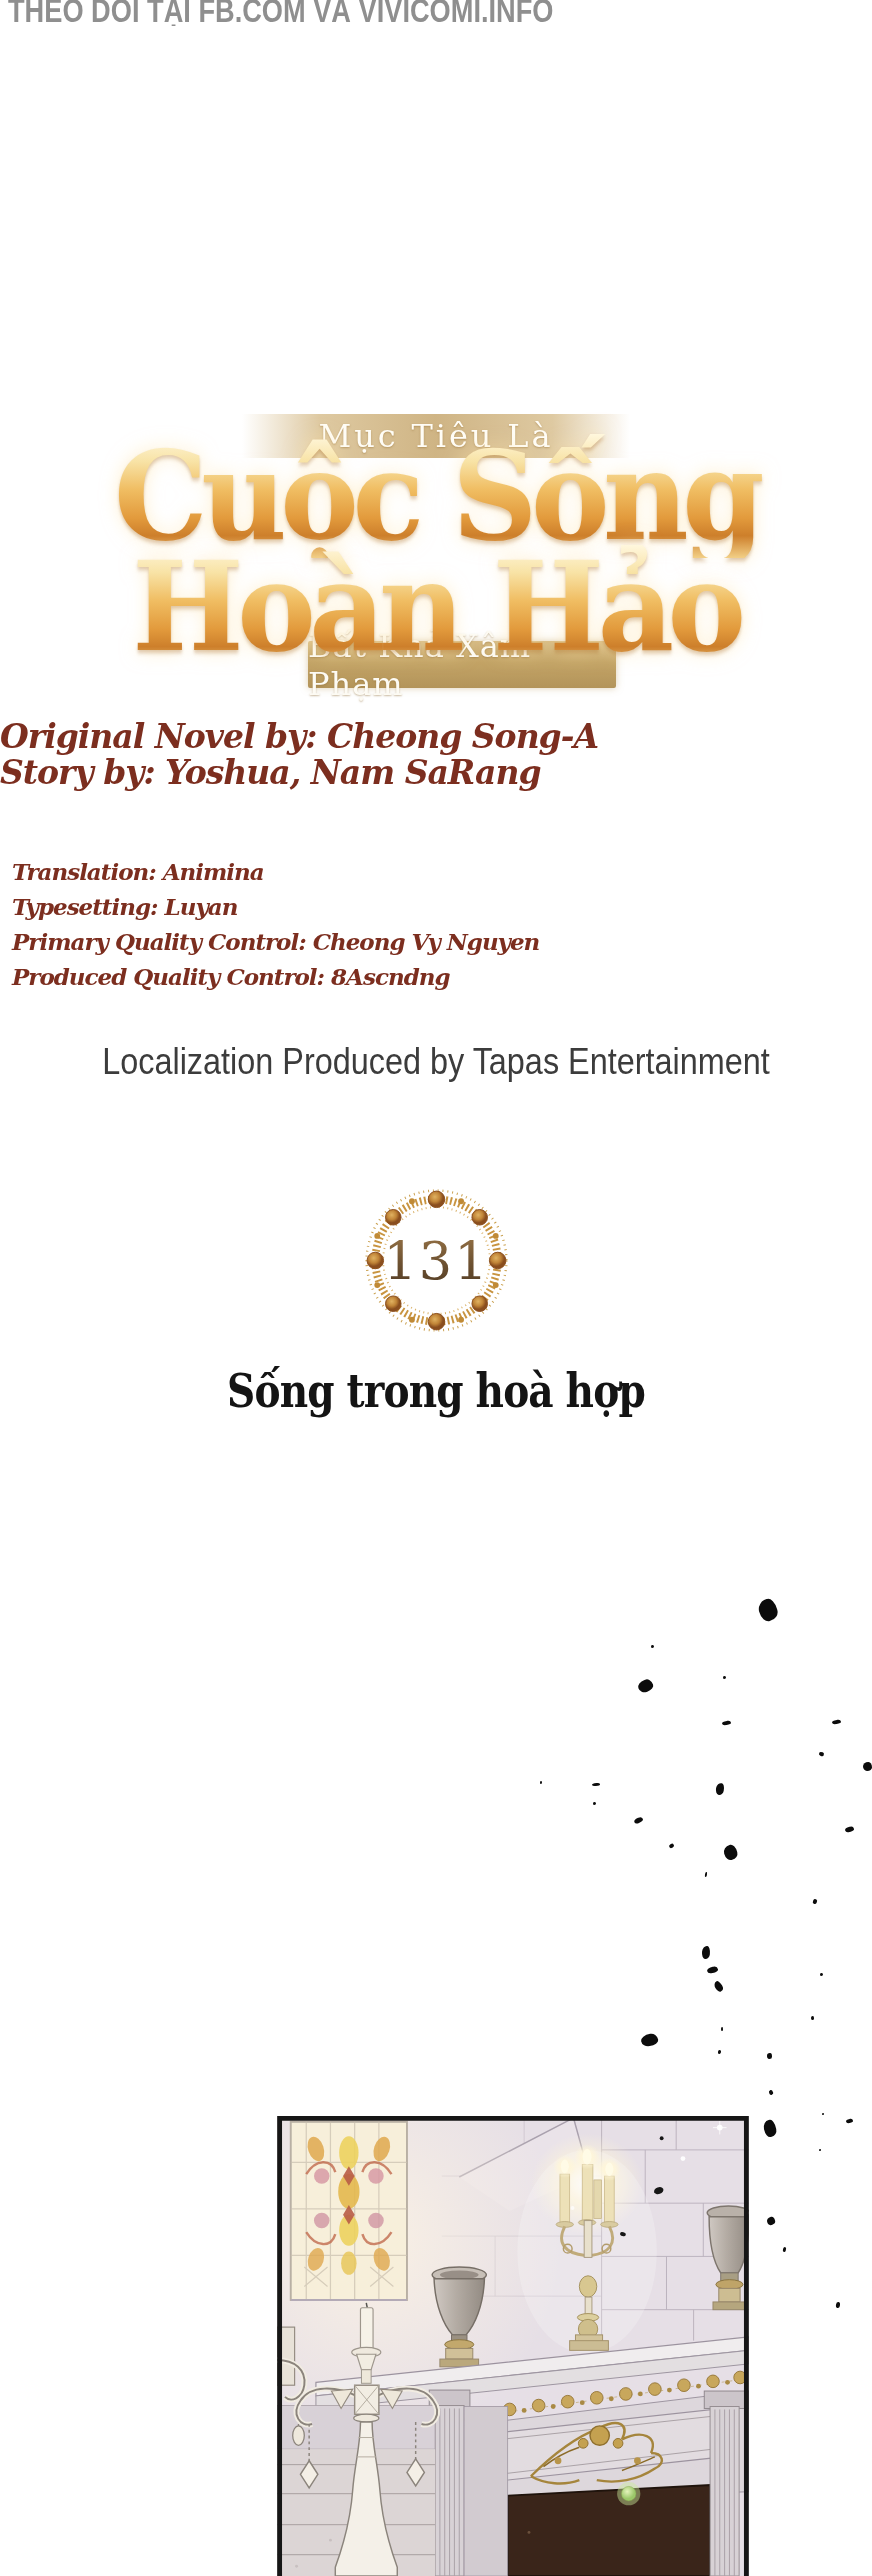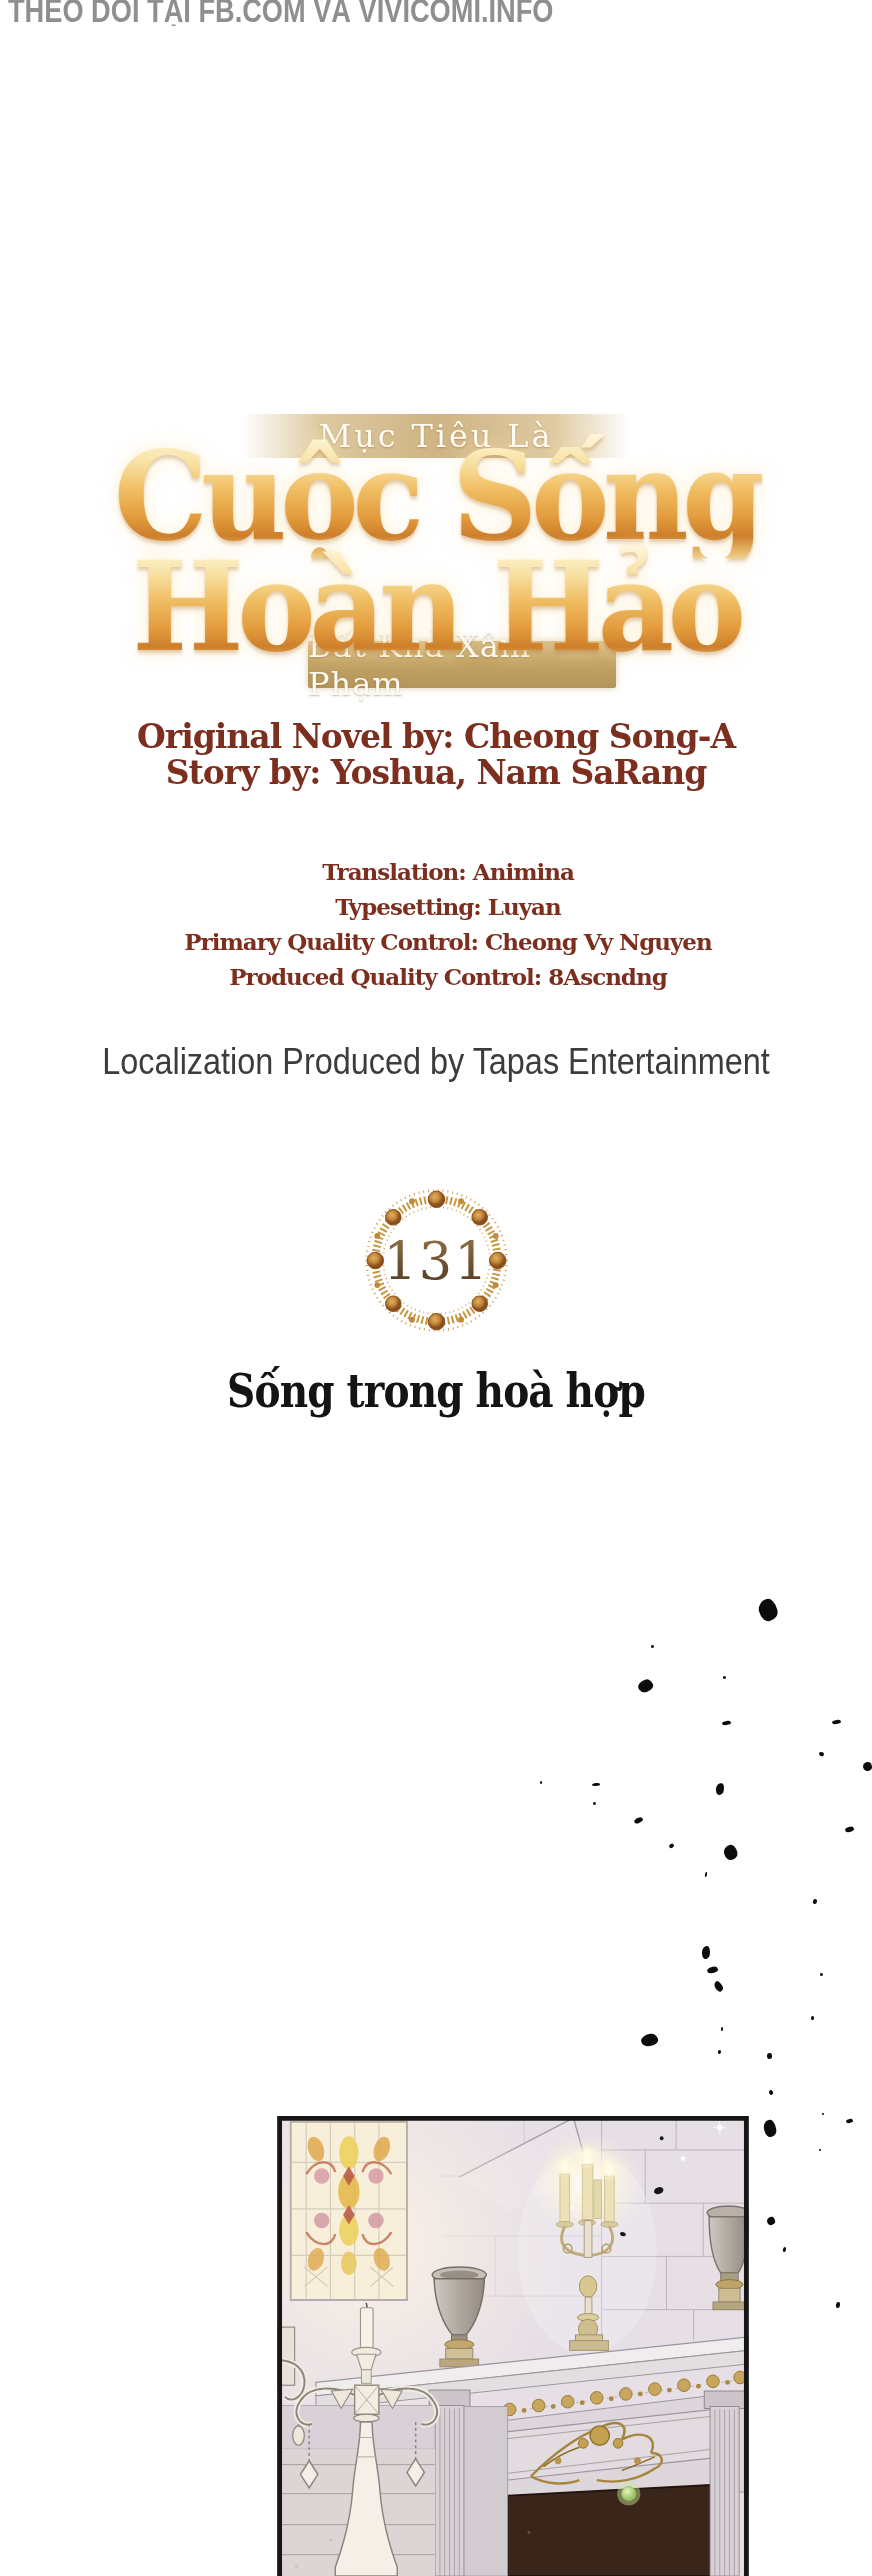--- a/index.html
+++ b/index.html
@@ -44,22 +44,22 @@
     display:flex; align-items:center; justify-content:center; border-radius:1.9px;
     box-shadow:0 0 7.8px rgba(190,160,100,0.5);
   }
   .banner-text {
     font-family:"DejaVu Serif",serif; font-size:32px; color:#fdfbf4;
     letter-spacing:1px; text-shadow:0 1px 1.9px rgba(140,105,50,0.45);
   }
 
   
   .credits {
-    position:absolute; width:100%; text-align:center;
-    font-family:"DejaVu Serif",serif; font-weight:700;
+    position:absolute; width:100%; 
+    font-family:"DejaVu Serif",serif; font-style:italic; font-weight:700;
     color:#7c2e1f; letter-spacing:-1px;
   }
   #credits1 { top:719px; font-size:33px; line-height:36px; }
   #credits2 { top:854px; font-size:23px; line-height:35px;padding-left:12px; }
 
   .localization {
     position:absolute; top:1041px; width:100%; text-align:center;
     font-family:"Liberation Sans",sans-serif; font-size:36px; font-weight:400;
     color:#3c3c3c; transform:scaleX(0.9);
   }

